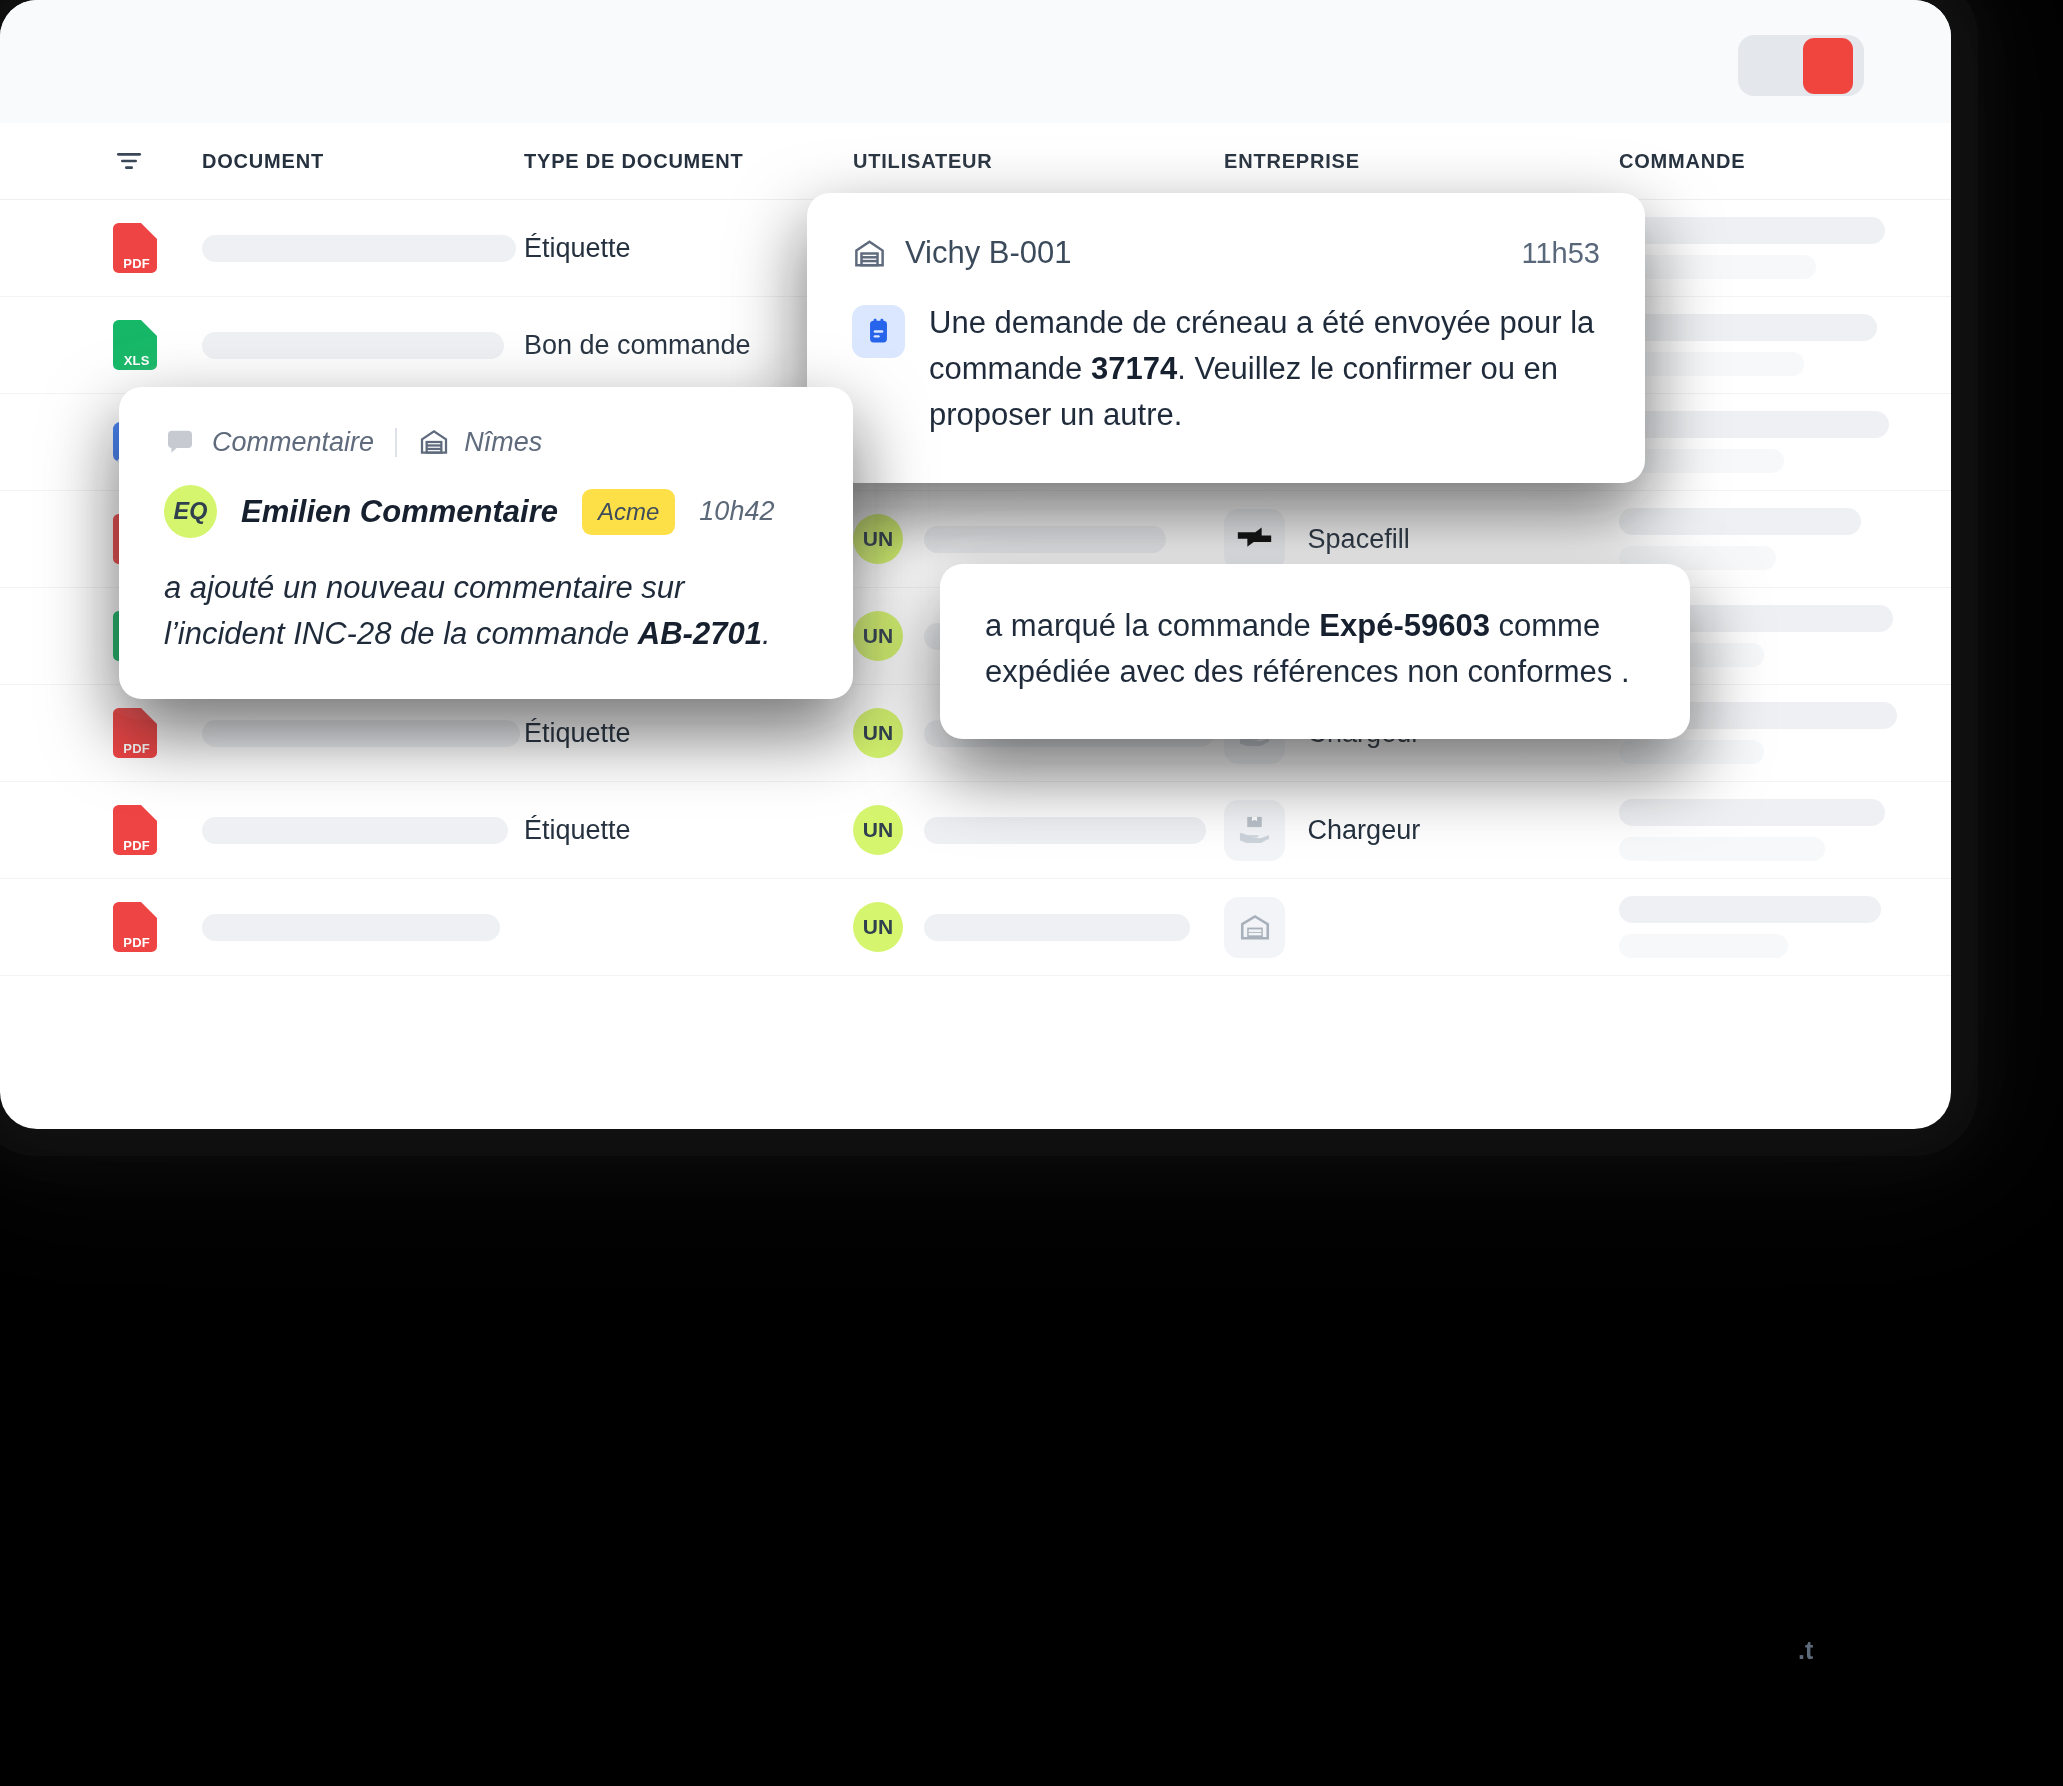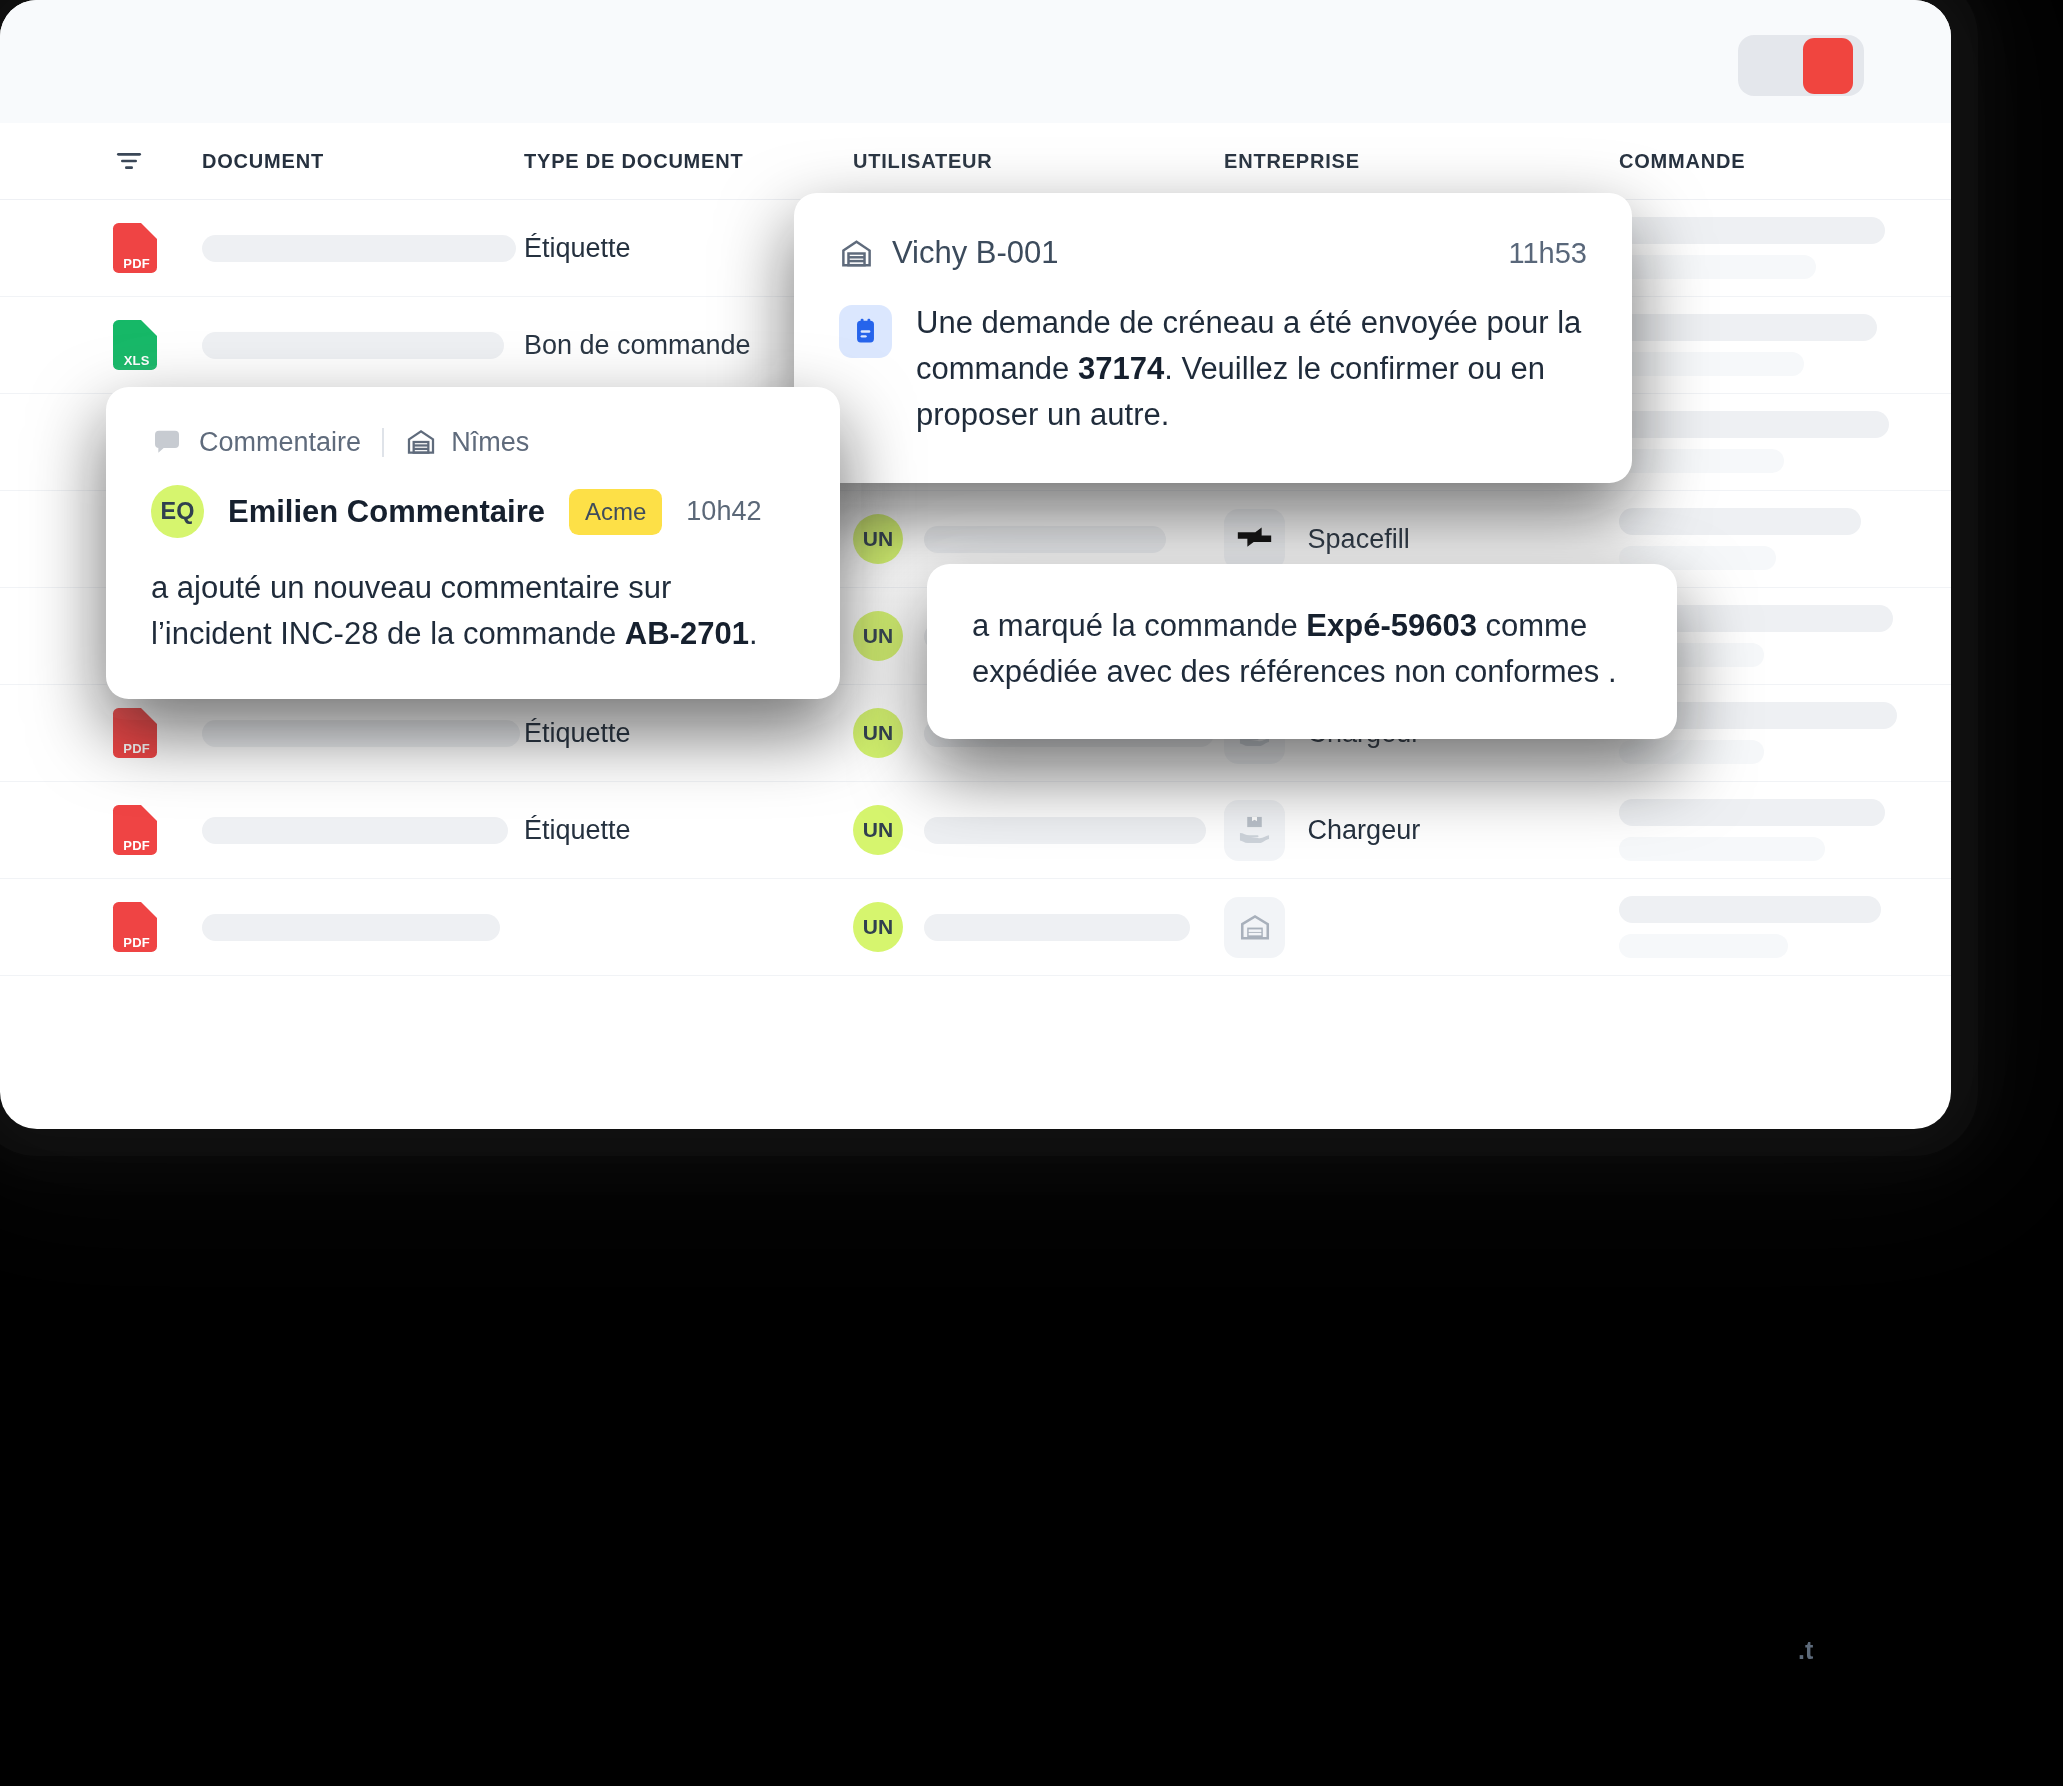--- a/index.html
+++ b/index.html
@@ -14,20 +14,21 @@
   
   .card {
     position: absolute;
     background: #ffffff;
     border-radius: 22.6px;
     box-shadow:
       0 0 0 21px rgba(255,255,255,0.028),
       0 0 48px 32px rgba(255,255,255,0.035),
       0 0 113px 56px rgba(255,255,255,0.030),
       0 32px 73px rgba(0,0,0,0.6);
+    margin-left: 13px;
   }
 
   
   #tablet {
     left: 55px; top: 653px;
     width: 1951px; height: 1129px;
     border-radius: 37px;
     background: #ffffff;
     overflow: hidden;
     box-shadow:
@@ -130,21 +131,21 @@
 
   
   .ent-tile {
     width: 61px; height: 61px; border-radius: 14.5px; background: #f2f4f7;
     display: flex; align-items: center; justify-content: center;
     flex: 0 0 61px; margin-right: 22.6px;
   }
 
   
   #card-vichy { left: 794px; top: 193px; width: 838px; padding: 42px 45px 45px 45px; }
-  #card-comment { left: 106px; top: 387px; width: 734px; padding: 39px 45px 42px 45px; }
+  #card-comment { left: 106px; top: 387px; width: 734px; padding: 39px 45px 42px 45px; font-style: italic; }
   #card-expedition { left: 927px; top: 564px; width: 750px; padding: 39px 45px 44px 45px; }
 
   .meta-row { display: flex; align-items: center; gap: 0; margin-bottom: 27px; }
   .meta-txt { font-size: 27px; color: #5f6b7c; }
   .meta-sep { width: 1.6px; height: 29px; background: #dfe3e9; margin: 0 21px; }
 
   .card-head { display: flex; align-items: center; justify-content: space-between; margin-bottom: 29px; }
   .head-left { display: flex; align-items: center; gap: 18px; }
   .head-name { font-size: 31px; color: #3c4b5c; }
   .head-time { font-size: 29px; color: #59677a; }

